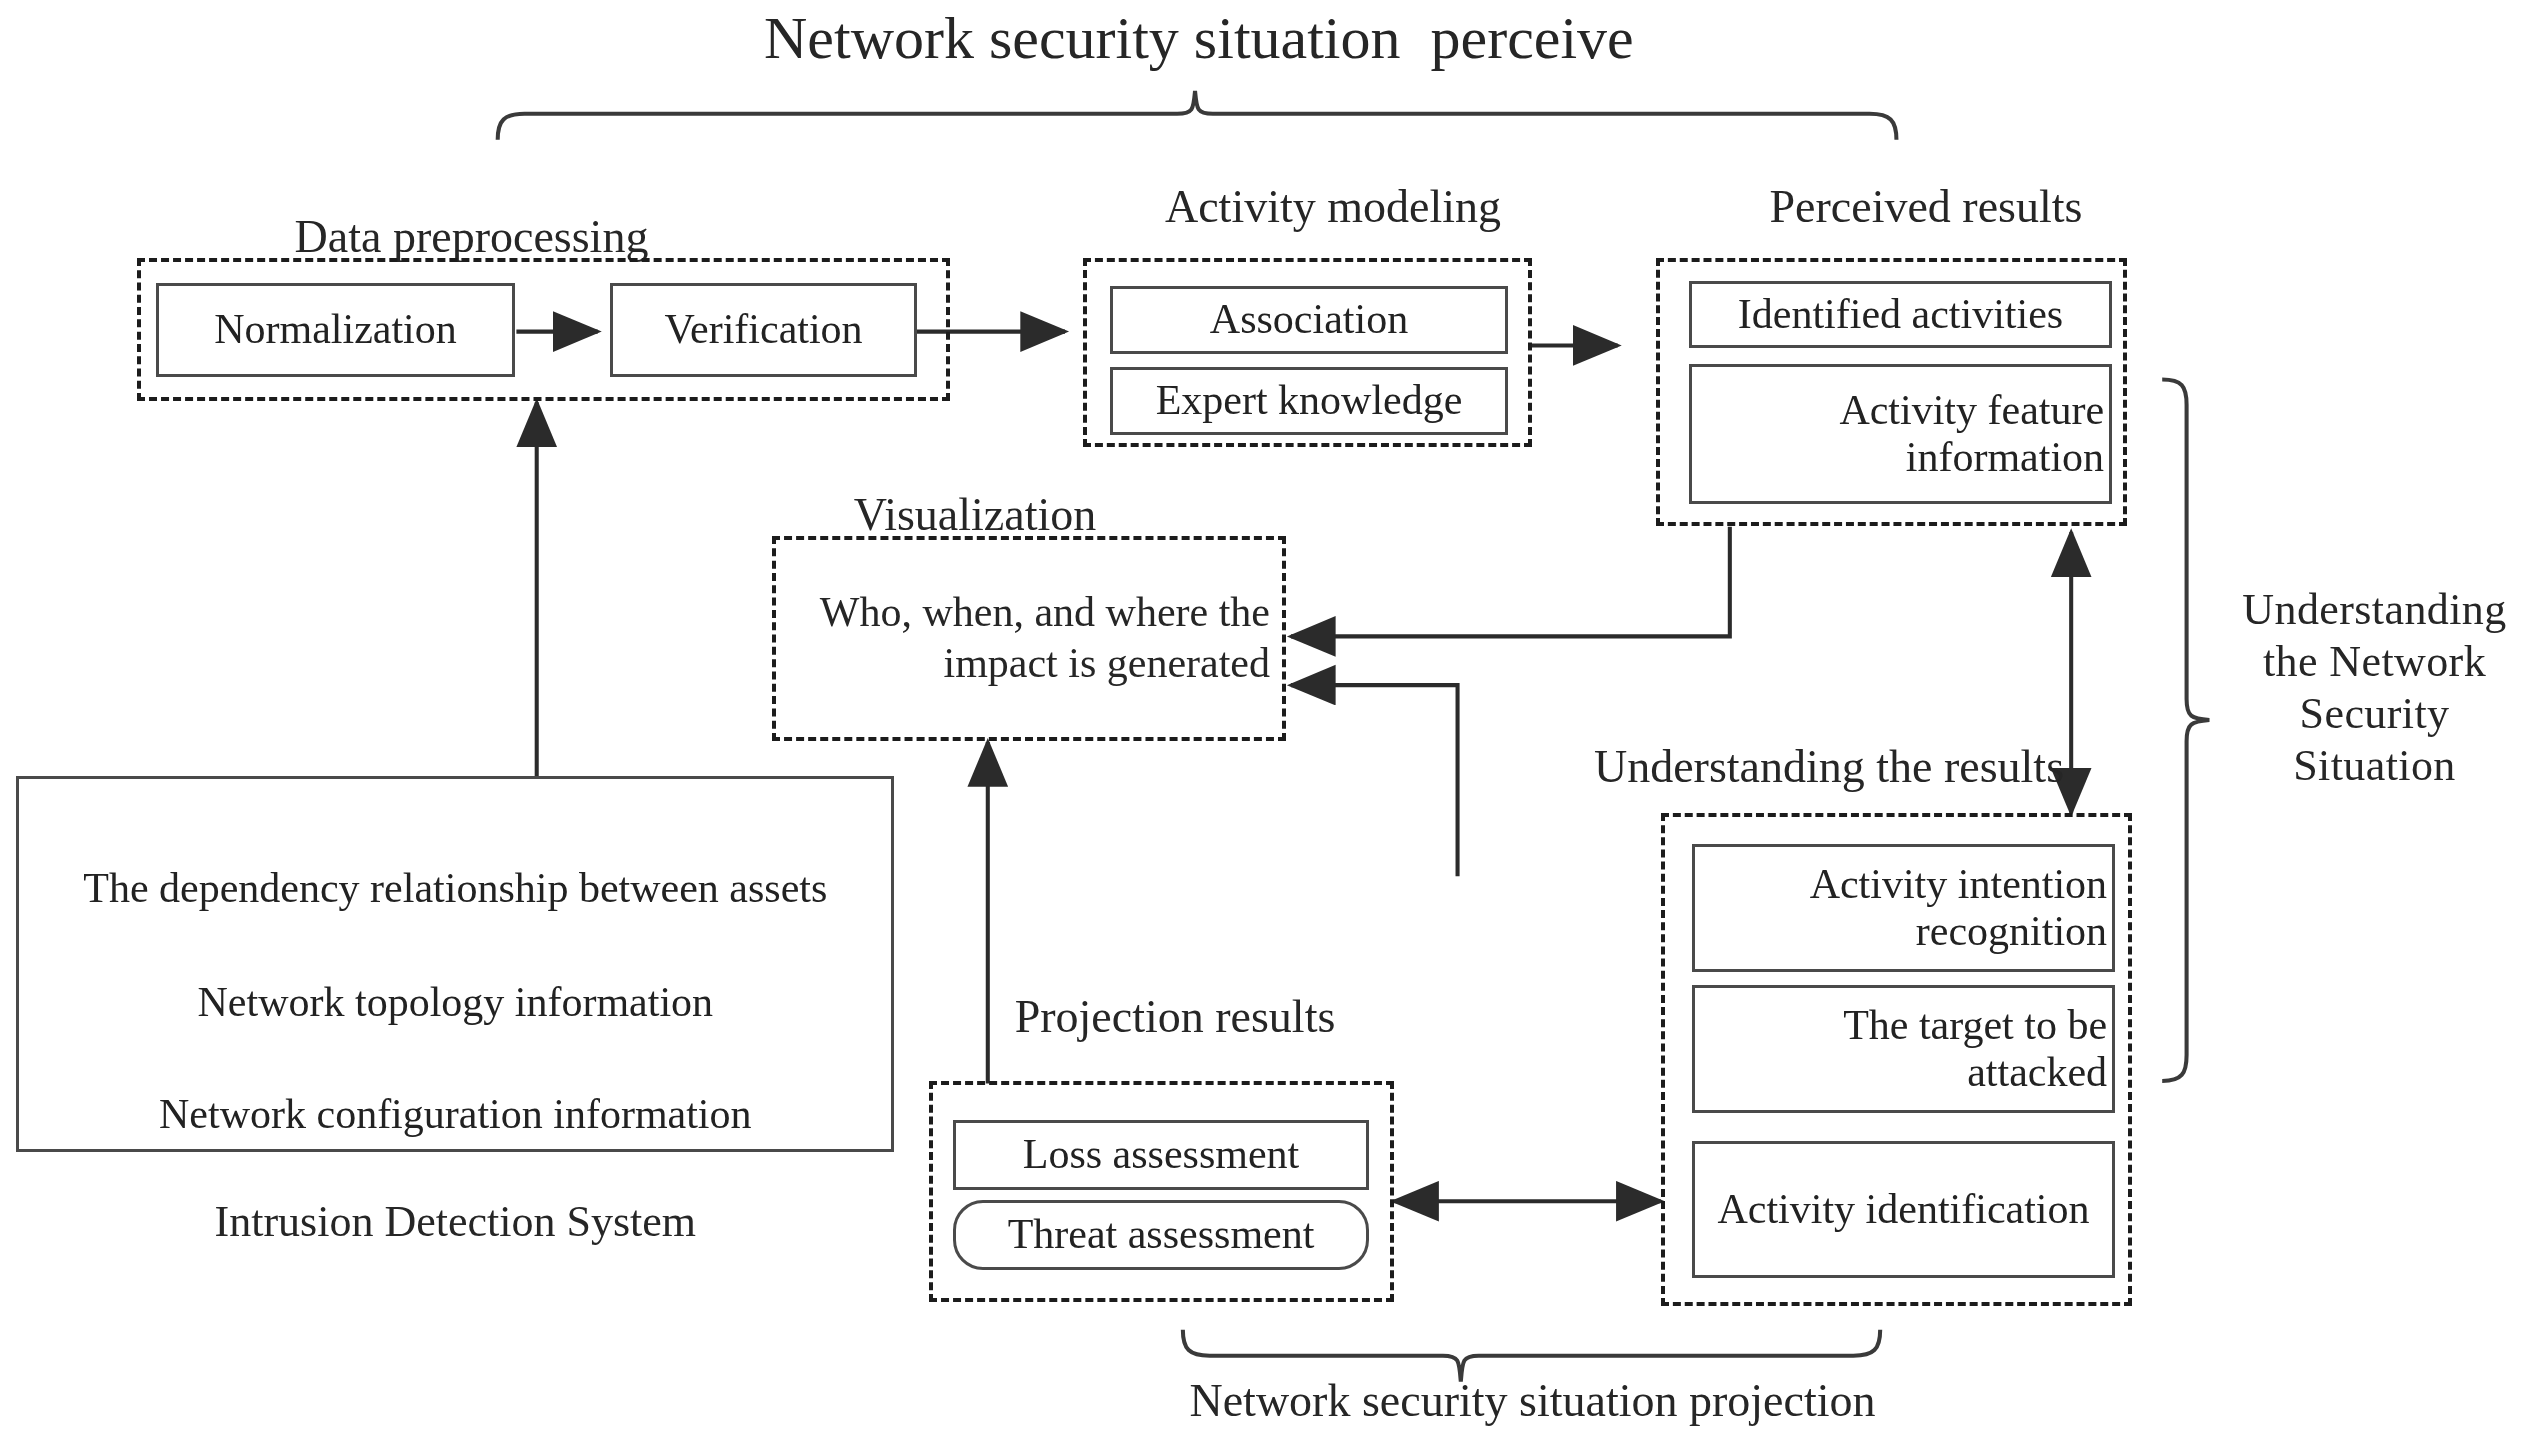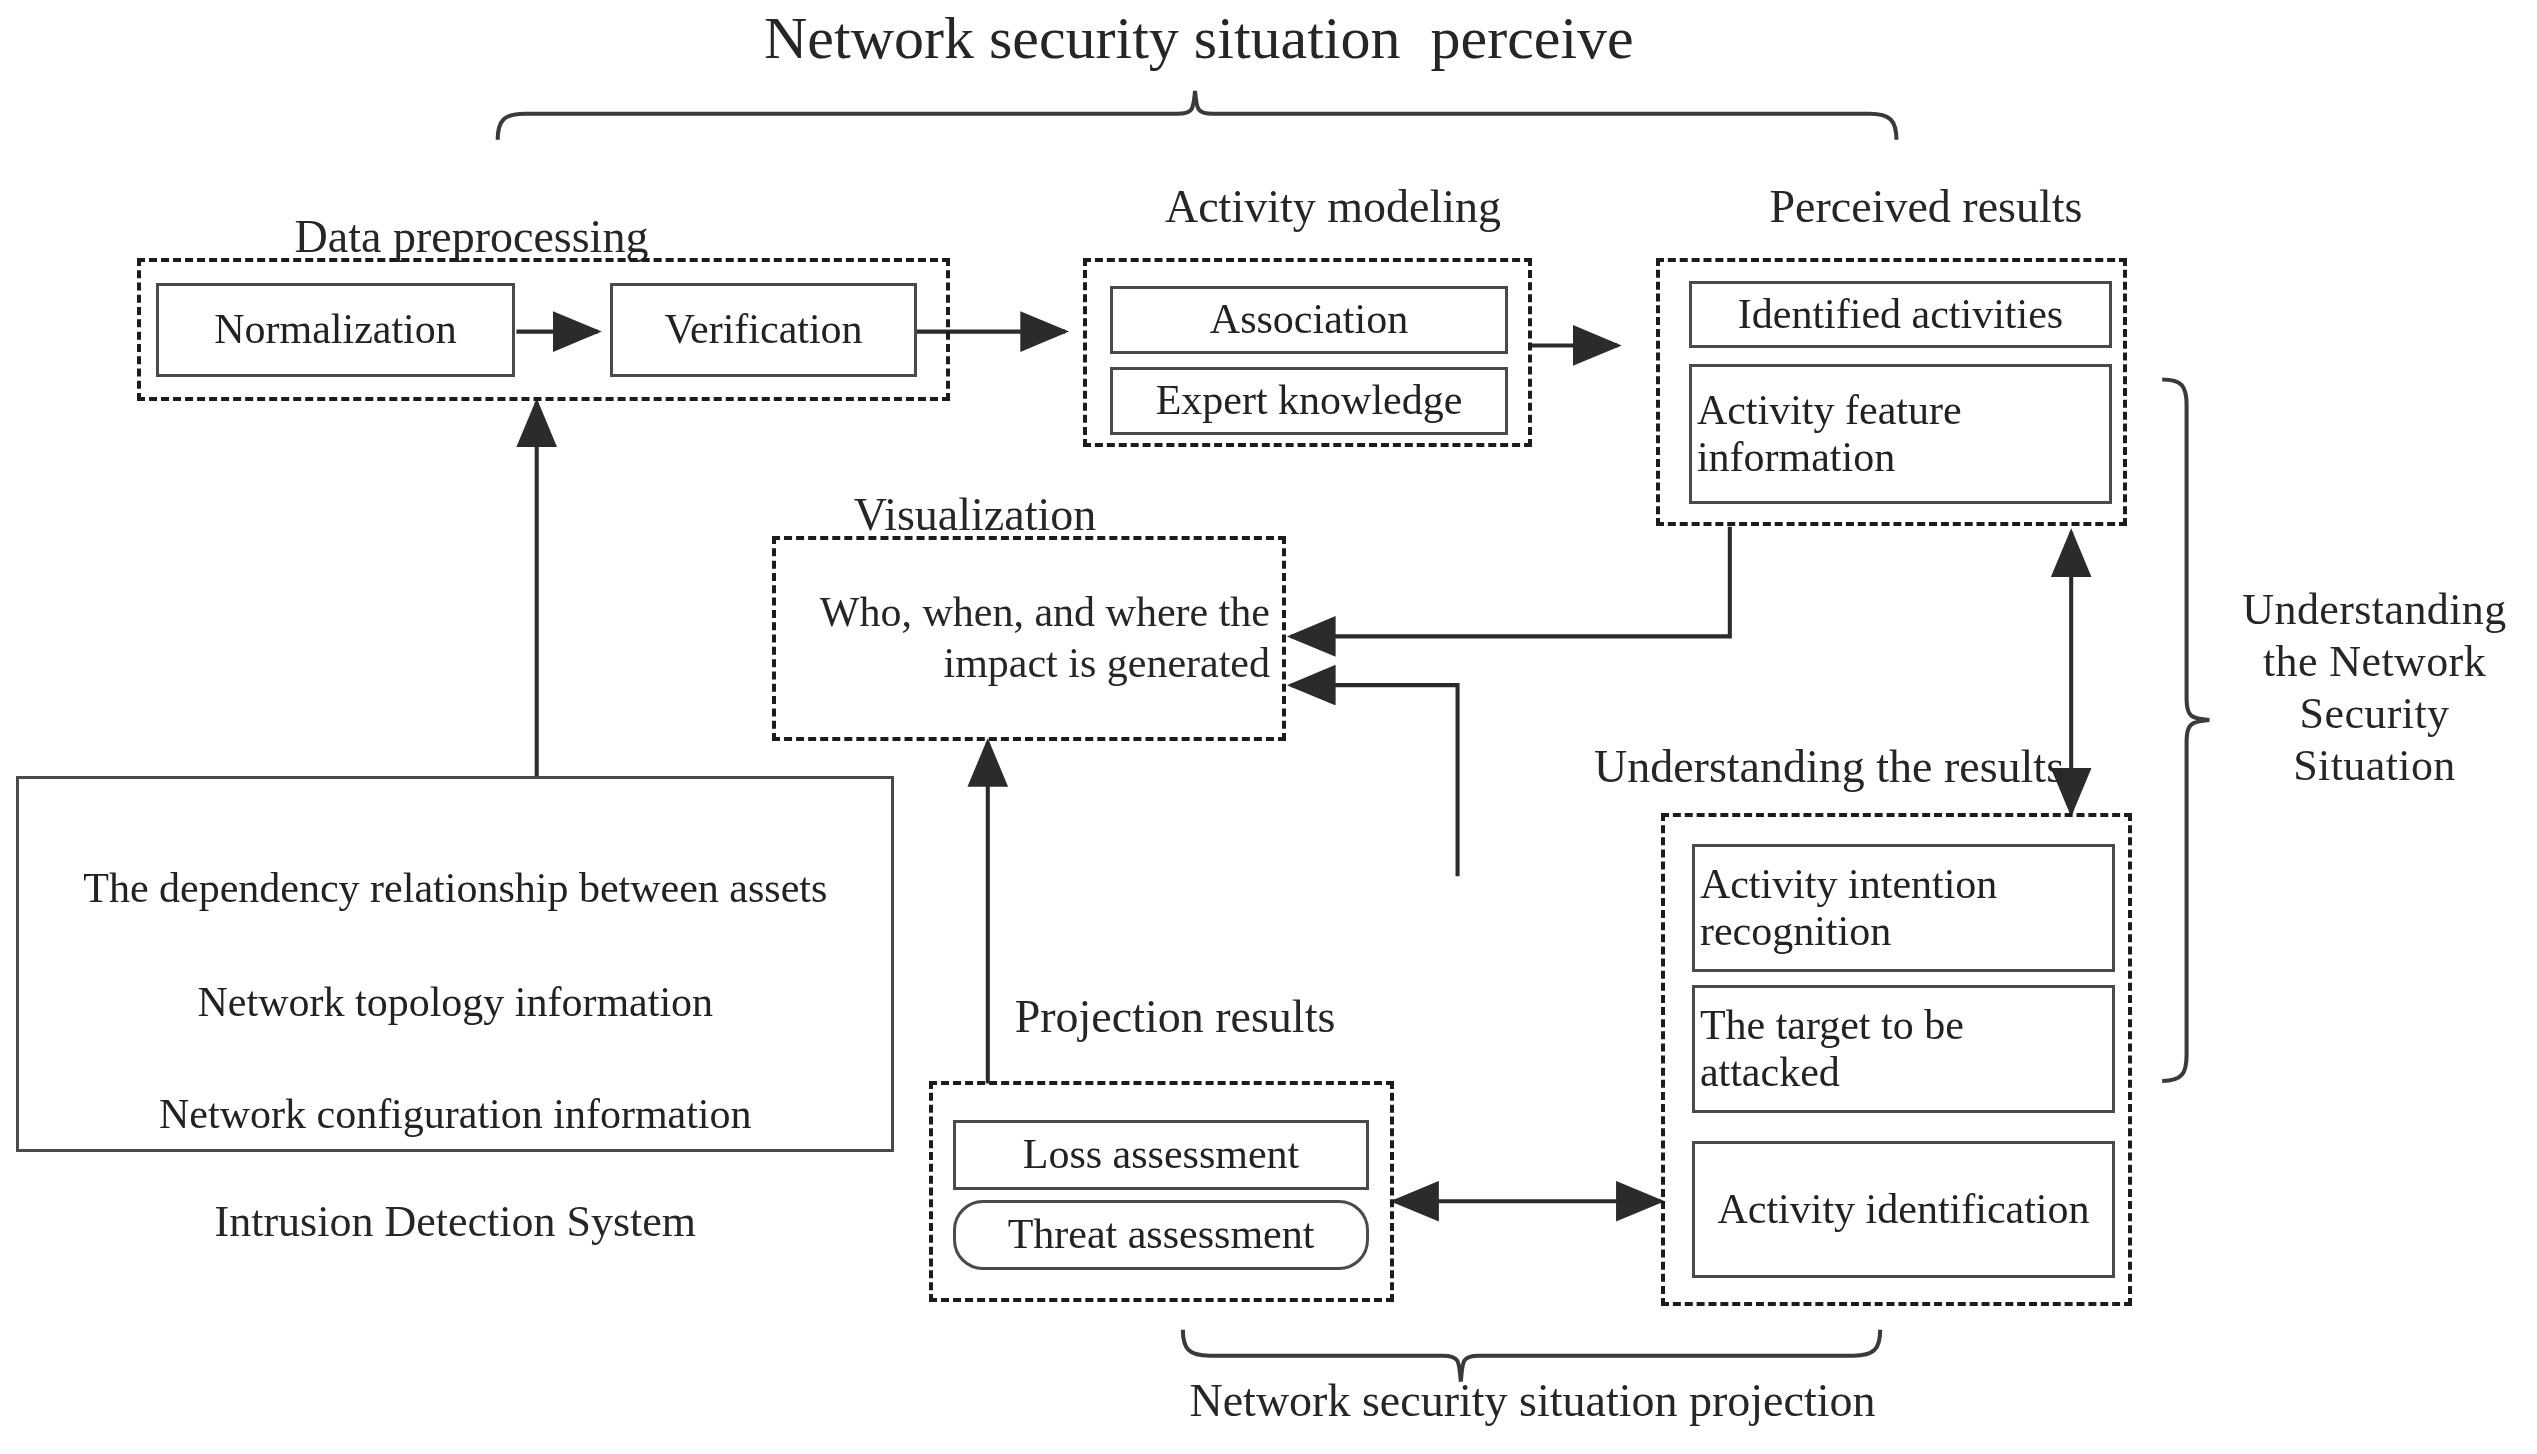--- a/index.html
+++ b/index.html
@@ -37,21 +37,21 @@
 
   
   .box {
     position: absolute;
     border: 3.3px solid #4a4a4a;
     box-sizing: border-box;
     background: #ffffff;
     display: flex;
     align-items: center;
     justify-content: center;
-    text-align: left;
+    text-align: right;
     font-size: 42px;
     line-height: 1.12;
     color: #222222;
     padding: 1.6px 4.9px;
   }
 
   
   .panel {
     position: absolute;
     border: 3.3px solid #4a4a4a;

